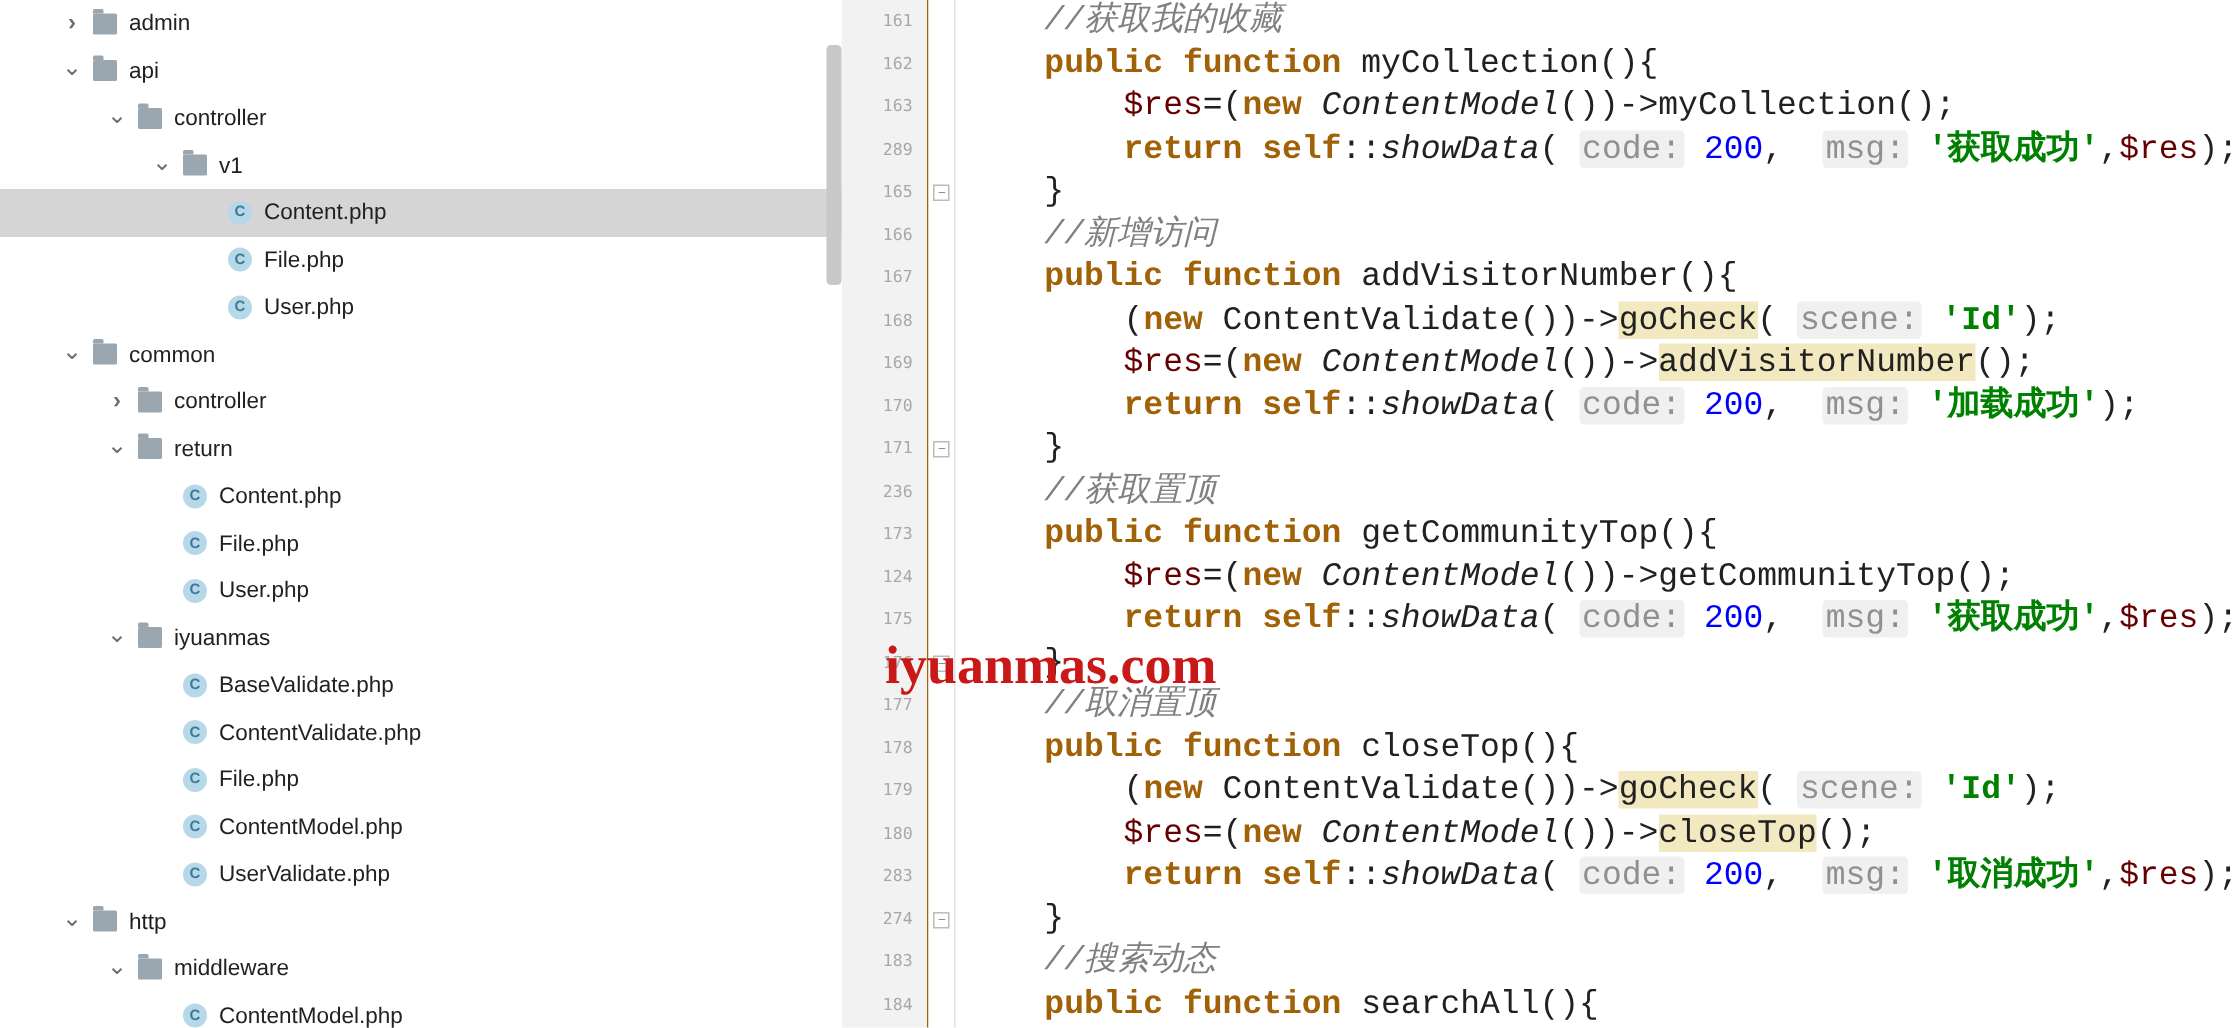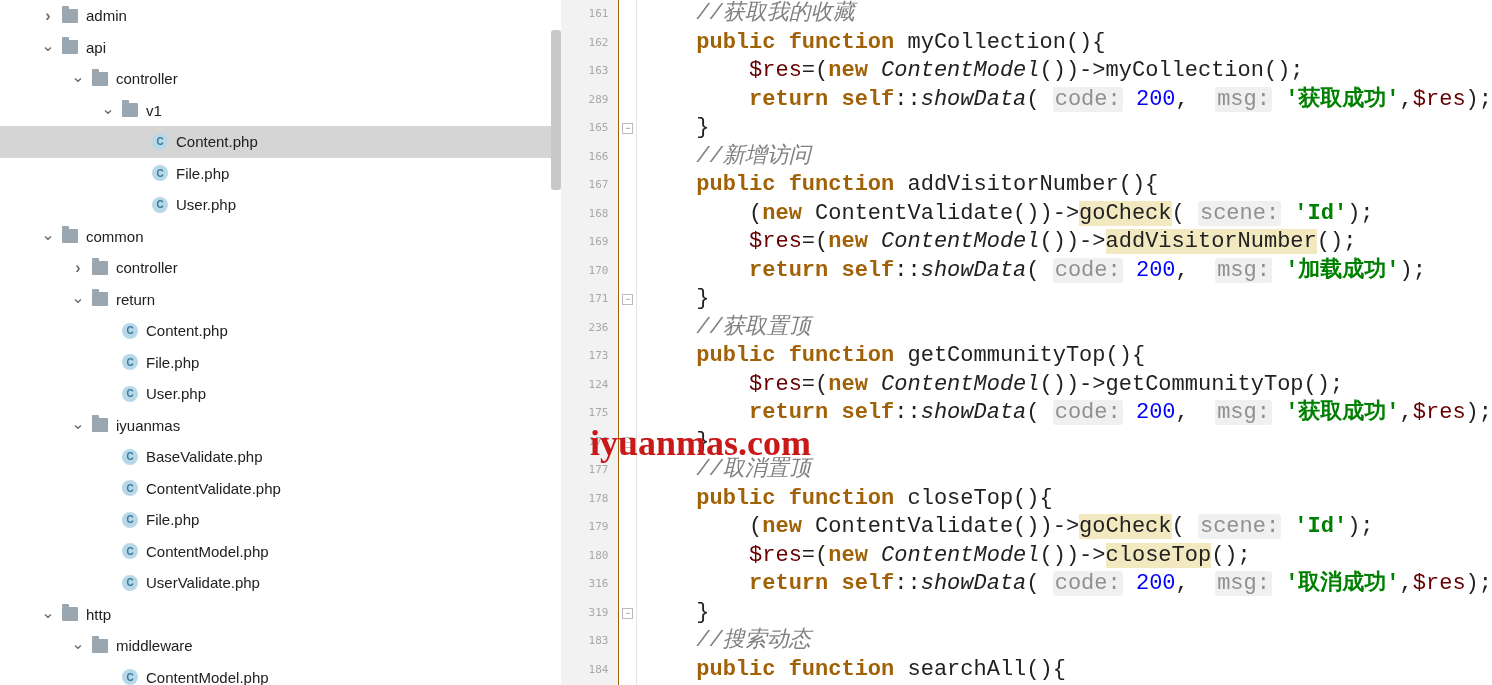--- a/index.html
+++ b/index.html
@@ -298,22 +298,22 @@
       <div class="gutter-line">171</div>
       <div class="gutter-line">236</div>
       <div class="gutter-line">173</div>
       <div class="gutter-line">124</div>
       <div class="gutter-line">175</div>
       <div class="gutter-line">176</div>
       <div class="gutter-line">177</div>
       <div class="gutter-line">178</div>
       <div class="gutter-line">179</div>
       <div class="gutter-line">180</div>
-      <div class="gutter-line">316</div>
-      <div class="gutter-line">319</div>
+      <div class="gutter-line">283</div>
+      <div class="gutter-line">274</div>
       <div class="gutter-line">183</div>
       <div class="gutter-line">184</div>
     </div>
   <div class="fold-col" id="foldcol">
       <div class="fold-mark" style="top: 123px;">−</div>
       <div class="fold-mark" style="top: 294px;">−</div>
       <div class="fold-mark" style="top: 436.5px;">−</div>
       <div class="fold-mark" style="top: 607.5px;">−</div>
     </div>
   <div class="code" id="code"><div class="code-line">    <span class="cm">//获取我的收藏</span></div><div class="code-line">    <span class="kw">public</span> <span class="kw">function</span> myCollection(){</div><div class="code-line">        <span class="var">$res</span>=(<span class="kw">new</span> <span class="fn-it">ContentModel</span>())-&gt;myCollection();</div><div class="code-line">        <span class="kw">return</span> <span class="kw">self</span>::<span class="fn-it">showData</span>( <span class="hint">code:</span> <span class="num">200</span>,  <span class="hint">msg:</span> <span class="str">'获取成功'</span>,<span class="var">$res</span>);</div><div class="code-line">    }</div><div class="code-line">    <span class="cm">//新增访问</span></div><div class="code-line">    <span class="kw">public</span> <span class="kw">function</span> addVisitorNumber(){</div><div class="code-line">        (<span class="kw">new</span> ContentValidate())-&gt;<span class="hl">goCheck</span>( <span class="hint">scene:</span> <span class="str">'Id'</span>);</div><div class="code-line">        <span class="var">$res</span>=(<span class="kw">new</span> <span class="fn-it">ContentModel</span>())-&gt;<span class="hl">addVisitorNumber</span>();</div><div class="code-line">        <span class="kw">return</span> <span class="kw">self</span>::<span class="fn-it">showData</span>( <span class="hint">code:</span> <span class="num">200</span>,  <span class="hint">msg:</span> <span class="str">'加载成功'</span>);</div><div class="code-line">    }</div><div class="code-line">    <span class="cm">//获取置顶</span></div><div class="code-line">    <span class="kw">public</span> <span class="kw">function</span> getCommunityTop(){</div><div class="code-line">        <span class="var">$res</span>=(<span class="kw">new</span> <span class="fn-it">ContentModel</span>())-&gt;getCommunityTop();</div><div class="code-line">        <span class="kw">return</span> <span class="kw">self</span>::<span class="fn-it">showData</span>( <span class="hint">code:</span> <span class="num">200</span>,  <span class="hint">msg:</span> <span class="str">'获取成功'</span>,<span class="var">$res</span>);</div><div class="code-line">    }</div><div class="code-line">    <span class="cm">//取消置顶</span></div><div class="code-line">    <span class="kw">public</span> <span class="kw">function</span> closeTop(){</div><div class="code-line">        (<span class="kw">new</span> ContentValidate())-&gt;<span class="hl">goCheck</span>( <span class="hint">scene:</span> <span class="str">'Id'</span>);</div><div class="code-line">        <span class="var">$res</span>=(<span class="kw">new</span> <span class="fn-it">ContentModel</span>())-&gt;<span class="hl">closeTop</span>();</div><div class="code-line">        <span class="kw">return</span> <span class="kw">self</span>::<span class="fn-it">showData</span>( <span class="hint">code:</span> <span class="num">200</span>,  <span class="hint">msg:</span> <span class="str">'取消成功'</span>,<span class="var">$res</span>);</div><div class="code-line">    }</div><div class="code-line">    <span class="cm">//搜索动态</span></div><div class="code-line">    <span class="kw">public</span> <span class="kw">function</span> searchAll(){</div></div>

